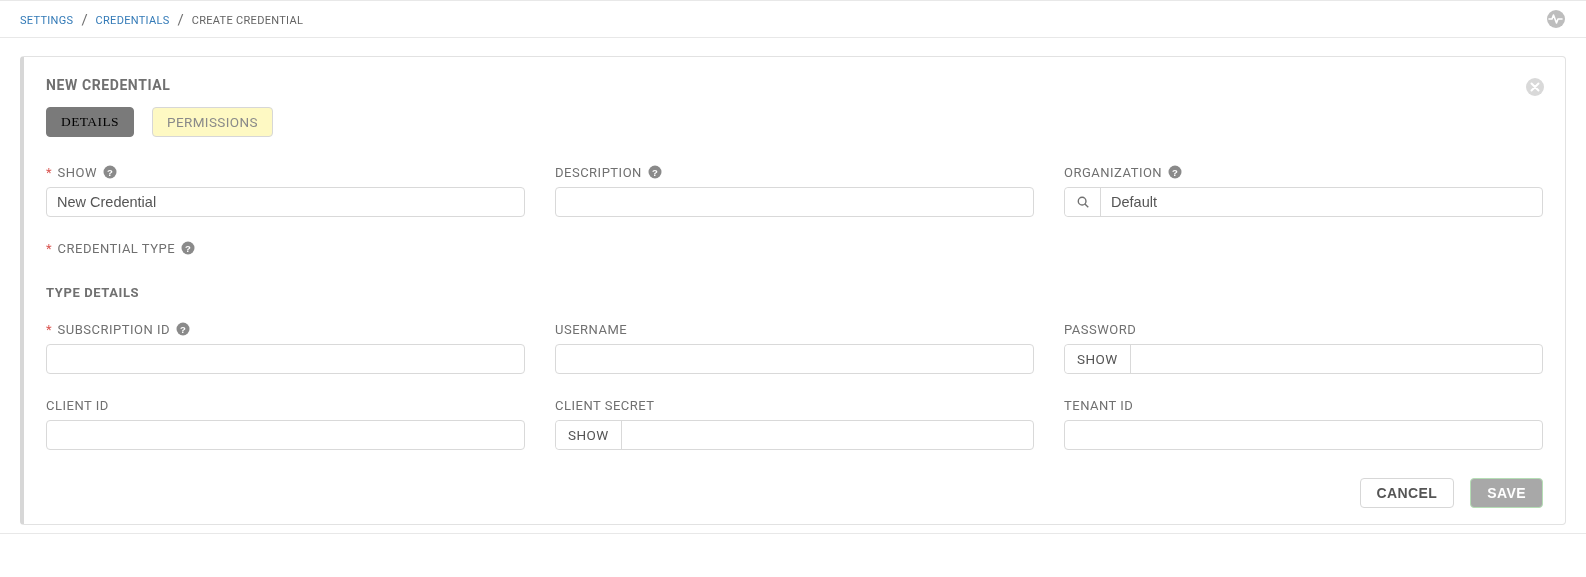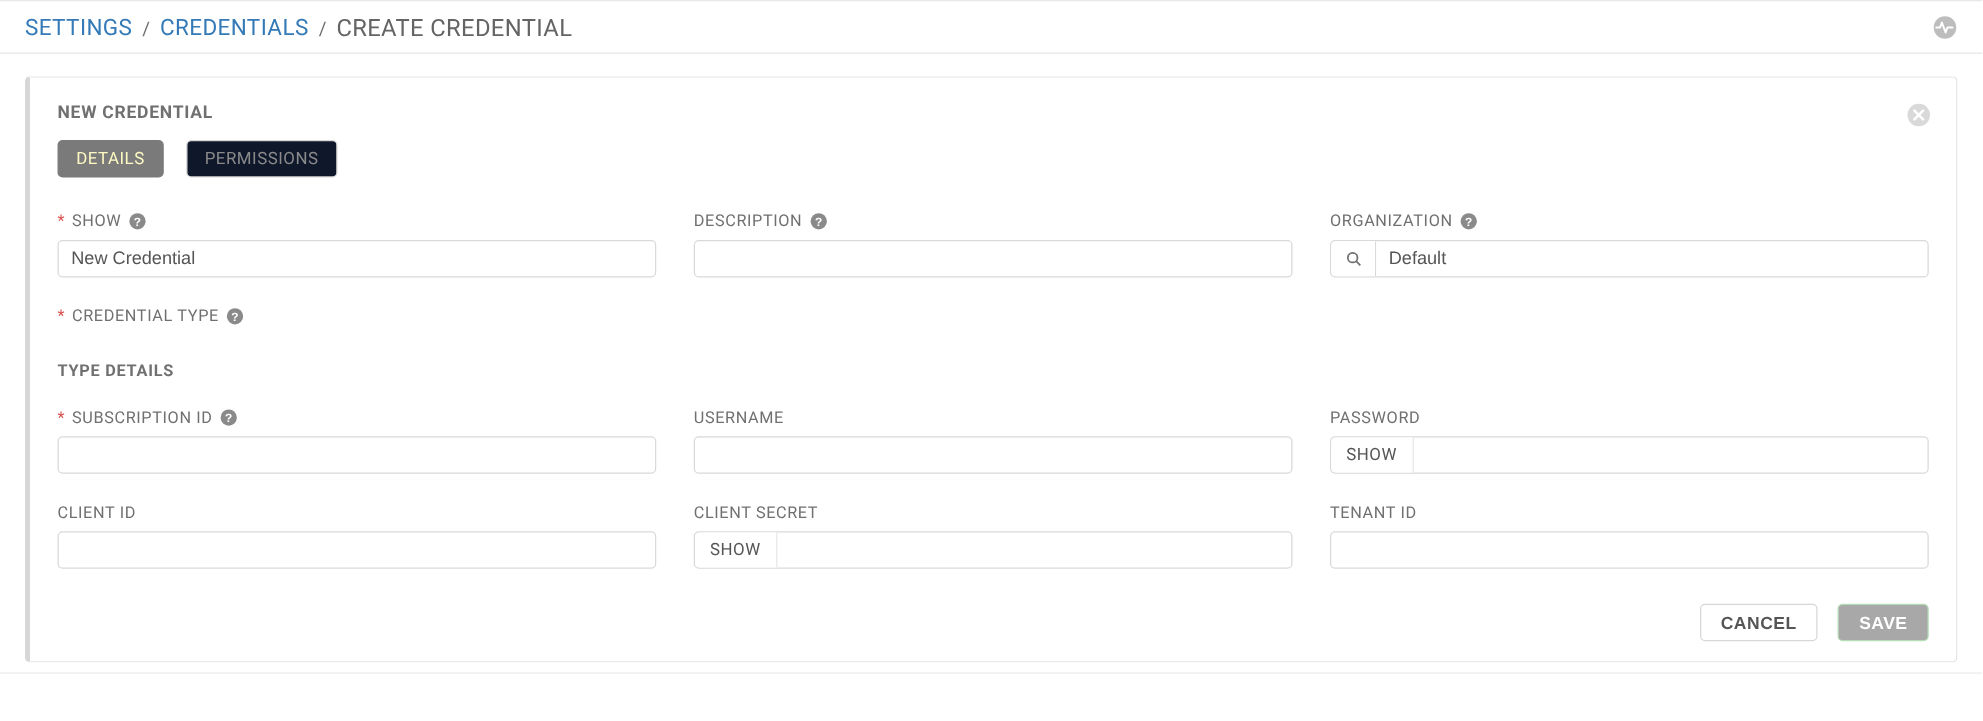--- a/index.html
+++ b/index.html
@@ -18,31 +18,31 @@
   .breadcrumb-bar {
     display: flex;
     align-items: center;
     padding: 10px 20px 8px 20px;
     border-bottom: 1px solid #e8e8e8;
     position: relative;
   }
   .breadcrumb-bar a {
     color: #337ab7;
     text-decoration: none;
-    font-size: 18px;
+    font-size: 11px;
     letter-spacing: 0.3px;
   }
   .breadcrumb-sep {
     color: #707070;
     margin: 0 8px;
     font-size: 15px;
   }
   .breadcrumb-current {
     color: #646464;
-    font-size: 19px;
+    font-size: 11px;
     letter-spacing: 0.3px;
   }
   .pulse-icon {
     position: absolute;
     right: 20px;
     top: 50%;
     transform: translateY(-50%);
     width: 20px;
     height: 20px;
     display: flex;
@@ -85,27 +85,28 @@
     gap: 18px;
     margin-bottom: 26px;
   }
   .tab {
     border: 1px solid #d7d7d7;
     border-radius: 4px;
     padding: 6px 14px;
     font-size: 13.5px;
     letter-spacing: 0.4px;
     cursor: pointer;
-    background: #0f172a;
+    background: #fef9c3;
     color: #8a8a8a;
   }
   .tab.active {
     background: #7a7a7a;
-    color: #fef9c3;
+    color: #000000;
     border-color: #7a7a7a;
+    font-family: Liberation Serif, serif;
   }
   .form-grid {
     display: grid;
     grid-template-columns: repeat(3, 1fr);
     column-gap: 30px;
     row-gap: 0;
   }
   .field { margin-bottom: 22px; }
   .label-row {
     display: flex;

